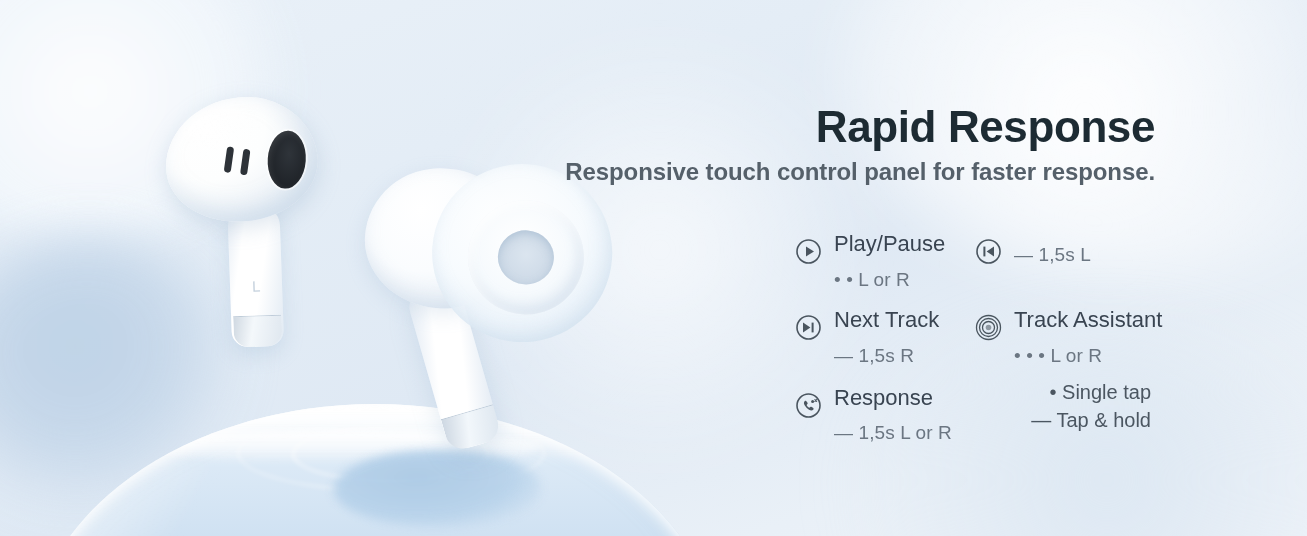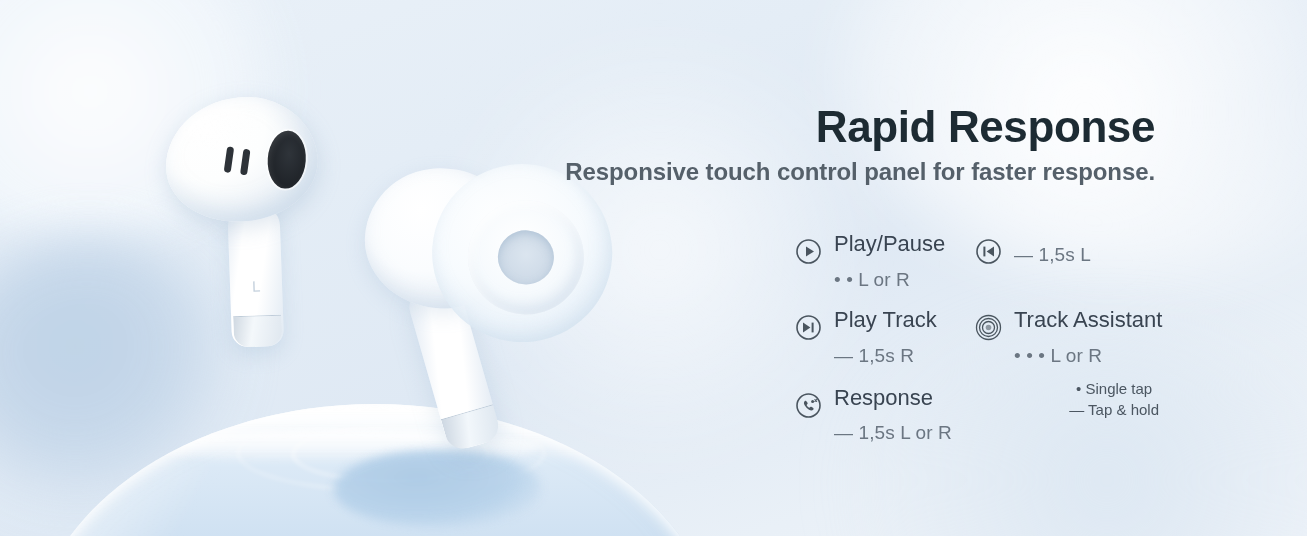--- a/index.html
+++ b/index.html
@@ -312,24 +312,24 @@
     margin-top: 12px;
     font-size: 19px;
     color: #6b7682;
     white-space: nowrap;
     letter-spacing: .1px;
   }
 
   
   .legend {
     position: absolute;
-    right: 148px;
+    right: 156px;
     top: 378px;
-    text-align: center;
-    font-size: 15px;
+    text-align: right;
+    font-size: 20px;
     color: #4b5661;
     line-height: 1.42;
   }
   .legend div { white-space: nowrap; }
 </style>
 </head>
 <body>
 
 <div id="scene">
 
@@ -407,21 +407,21 @@
     <div class="feature-row" style="margin-top:18px">
       <div class="feature col-a">
         <span class="feat-icon">
           <svg width="27" height="27" viewBox="0 0 27 27" fill="none">
             <circle cx="13.5" cy="13.5" r="11.5" stroke="currentColor" stroke-width="1.6"></circle>
             <path d="M8 8.6v9.8l7.4-4.9z" fill="currentColor"></path>
             <rect x="16.6" y="8.6" width="2" height="9.8" fill="currentColor"></rect>
           </svg>
         </span>
         <span class="feat-text">
-          <span class="feat-label">Play Track</span>
+          <span class="feat-label">Next Track</span>
           <span class="feat-gesture" style="display:block">— 1,5s R</span>
         </span>
       </div>
 
       <div class="feature col-b">
         <span class="feat-icon">
           <svg width="27" height="27" viewBox="0 0 27 27" fill="none">
             <circle cx="13.5" cy="13.5" r="12" stroke="currentColor" stroke-width="1.3"></circle>
             <circle cx="13.5" cy="13.5" r="9" stroke="currentColor" stroke-width="1.3"></circle>
             <circle cx="13.5" cy="13.5" r="6" stroke="currentColor" stroke-width="1.3"></circle>

